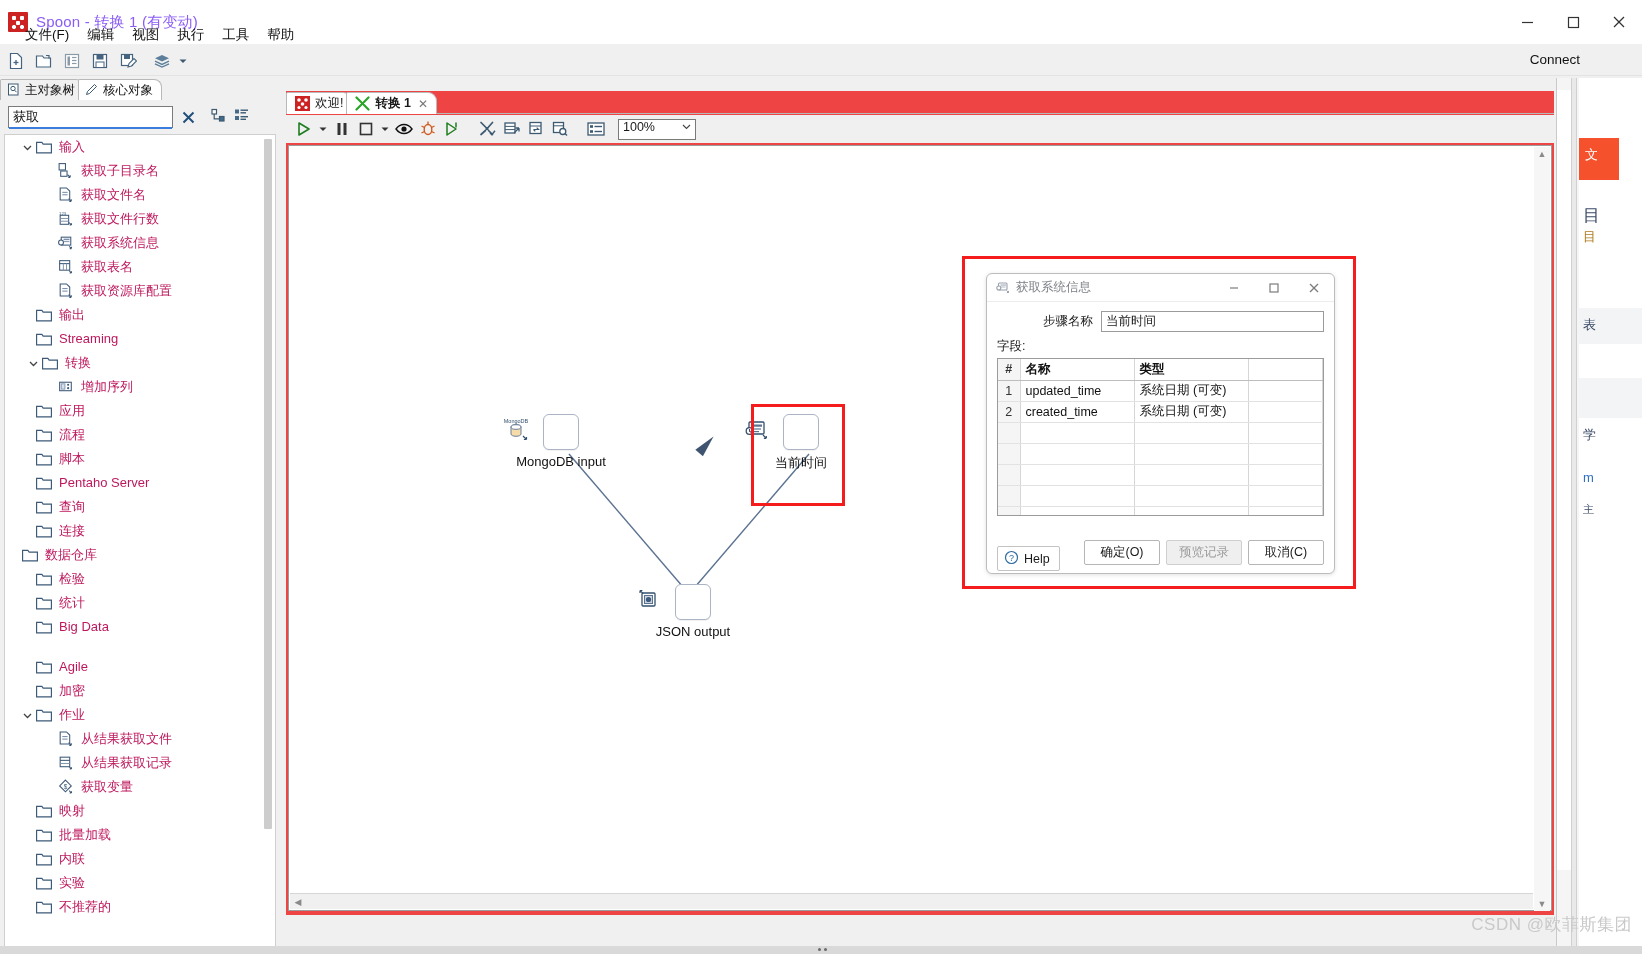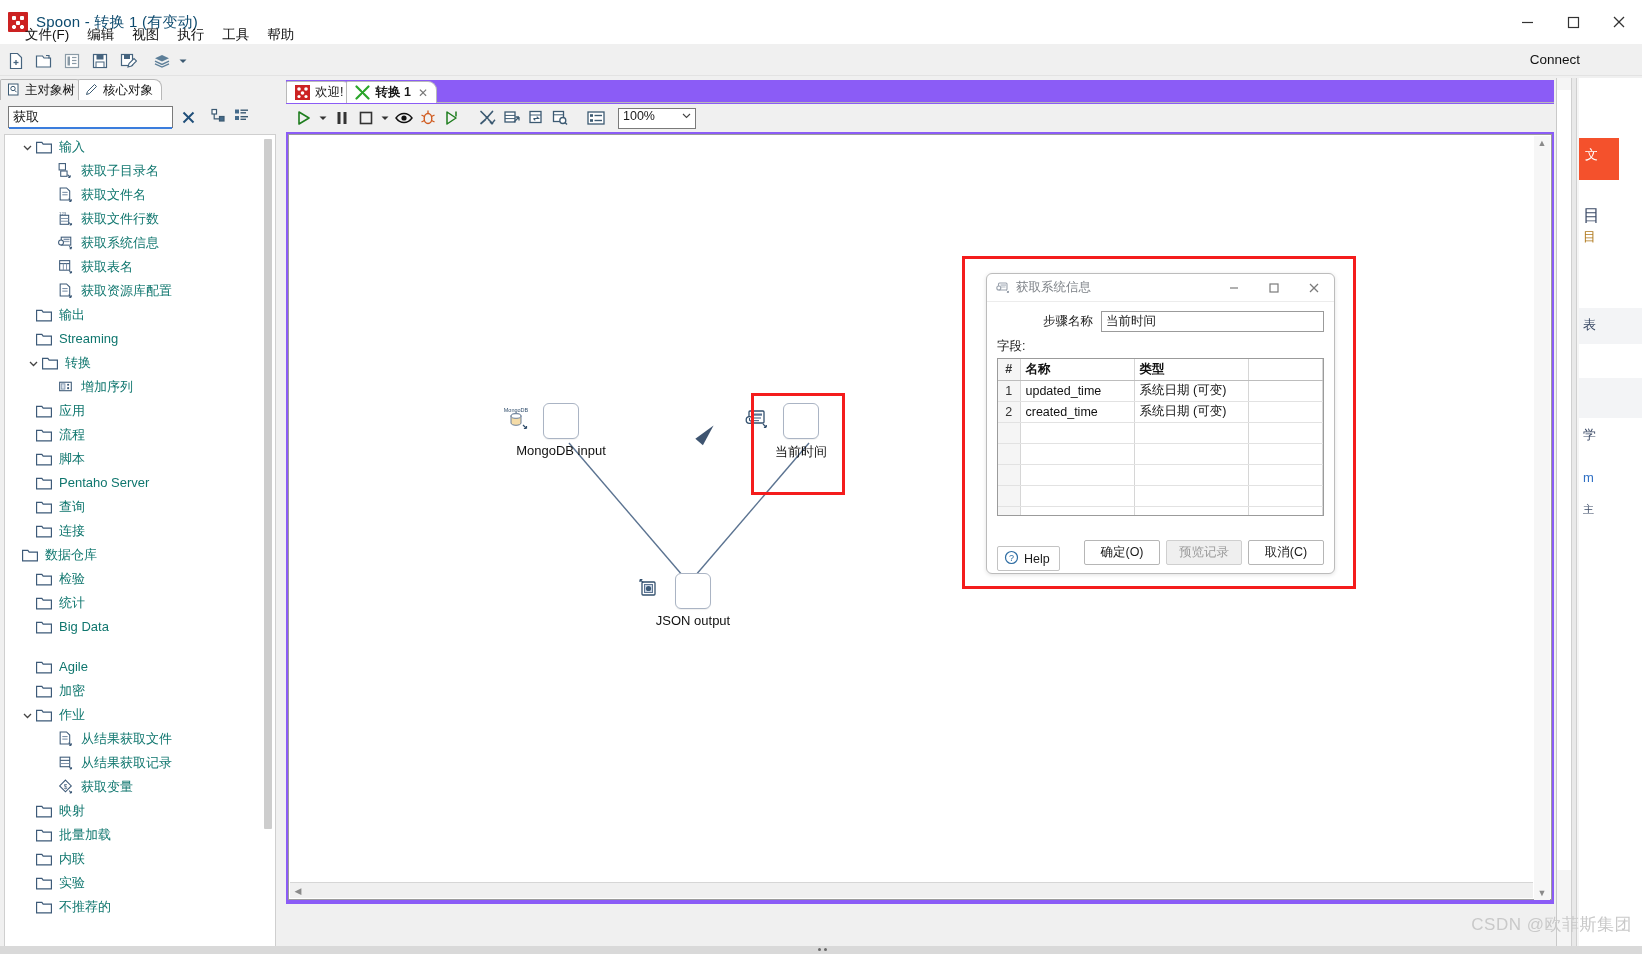--- a/index.html
+++ b/index.html
@@ -34,21 +34,21 @@
     content: ""; position: absolute; left: 3px; top: 3px;
     width: 14px; height: 14px;
     background:
       radial-gradient(circle at 3px 3px, #fff 2px, transparent 2.5px),
       radial-gradient(circle at 11px 3px, #fff 2px, transparent 2.5px),
       radial-gradient(circle at 7px 8px, #fff 2px, transparent 2.5px),
       radial-gradient(circle at 3px 12px, #fff 1.8px, transparent 2.3px),
       radial-gradient(circle at 11px 12px, #fff 1.8px, transparent 2.3px);
   }
   .titlebar .title-text {
-    font-size: 15px; color: #0c4a6e; letter-spacing: .2px;
+    font-size: 15px; color: #8b5cf6; letter-spacing: .2px;
   }
   .winbtns {
     position: absolute; right: 0; top: 0; height: 44px;
     display: flex; align-items: center;
   }
   .winbtn {
     width: 46px; height: 44px; display: flex; align-items: center; justify-content: center;
     color: #333; font-size: 15px;
   }
   .winbtn svg { display: block; }
@@ -120,41 +120,41 @@
   }
   .clear-x { width: 30px; display: flex; justify-content: center; align-items: center; }
   .vtools { display: flex; align-items: center; gap: 8px; margin-left: 8px; }
 
   .treebox {
     position: absolute; left: 4px; top: 56px; width: 272px; height: 836px;
     background: #ffffff; border: 1px solid #cfcfcf; overflow: hidden;
   }
   .tree { position: absolute; left: 0; top: 0; width: 258px; }
   .trow {
-    height: 24px; display: flex; align-items: center; font-size: 13px; color: #0f766e;
+    height: 24px; display: flex; align-items: center; font-size: 13px; color: #be185d;
     white-space: nowrap; position: relative;
   }
   .twist {
     width: 16px; height: 24px; display: flex; align-items: center; justify-content: center;
     color: #444; flex: none;
   }
   .tico { width: 18px; height: 18px; flex: none; margin-right: 6px; display: block; }
   .tlabel { line-height: 24px; }
   .vscroll-left {
     position: absolute; right: 1px; top: 1px; width: 12px; height: 834px; background: #fff;
   }
   .vscroll-left .thumb {
     position: absolute; left: 2px; top: 3px; width: 8px; height: 690px;
     background: #cdcdcd; border-radius: 1px;
   }
 
   
   .editor {
-    position: absolute; left: 286px; top: 80px; width: 1268px; height: 824px;
-    background: #8b5cf6;
+    position: absolute; left: 286px; top: 91px; width: 1268px; height: 824px;
+    background: #ef4444;
   }
   .etabstrip {
     position: absolute; left: 0; top: 0; width: 1268px; height: 23px;
     display: flex; align-items: flex-end; gap: 0;
     border-bottom: 1px solid #b9b9b9;
   }
   .etab {
     height: 22px; display: flex; align-items: center; gap: 5px;
     padding: 0 8px; font-size: 12.5px;
     border: 1px solid #b9b9b9; border-bottom: none; background: #ffffff;

